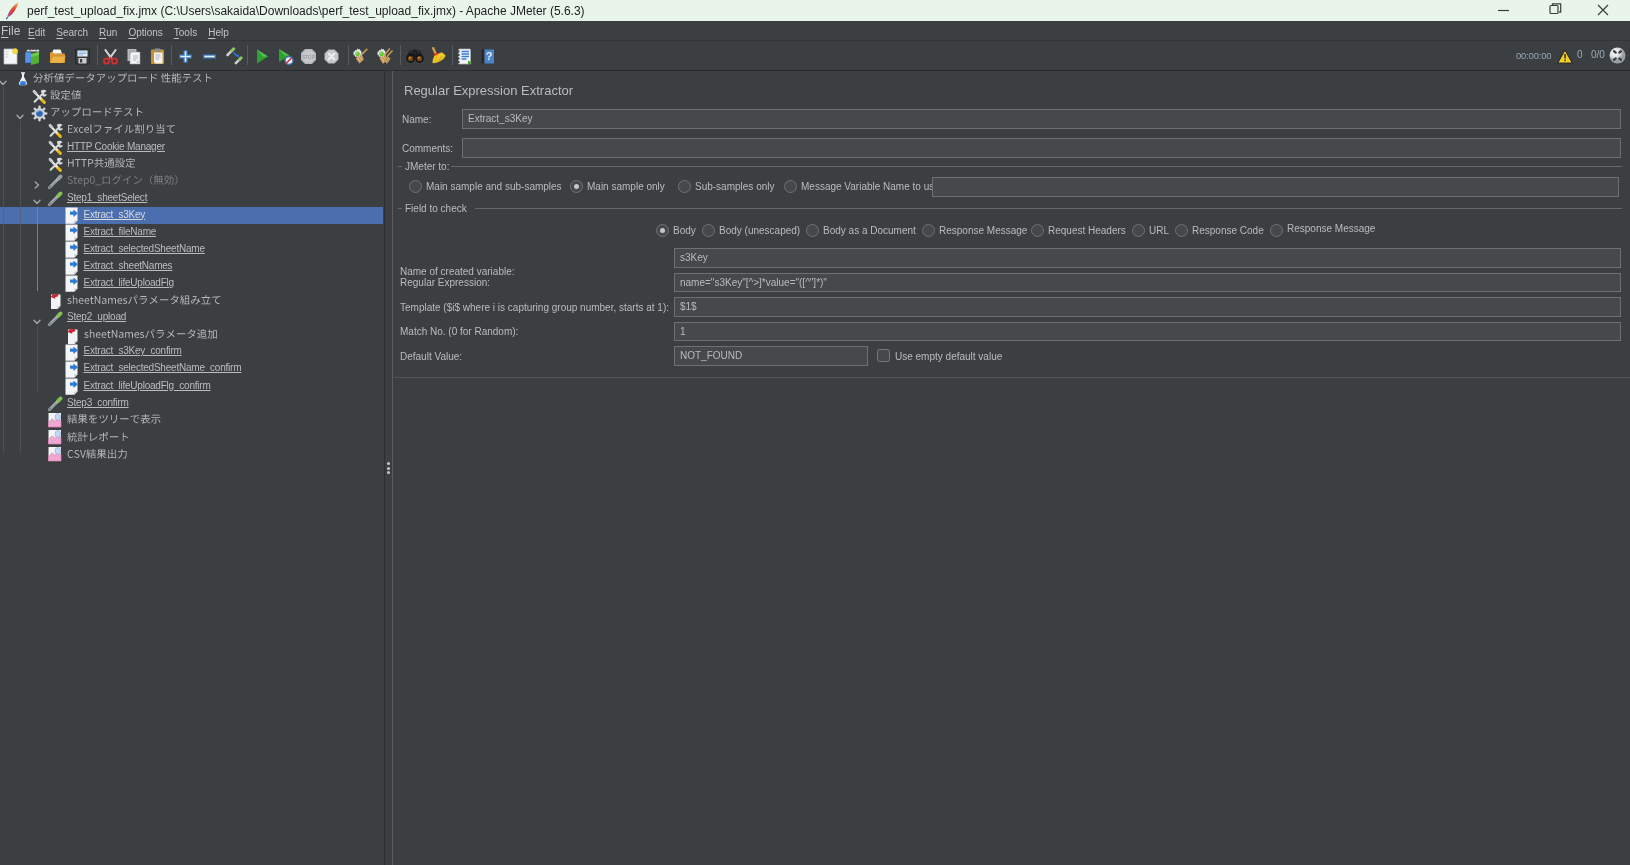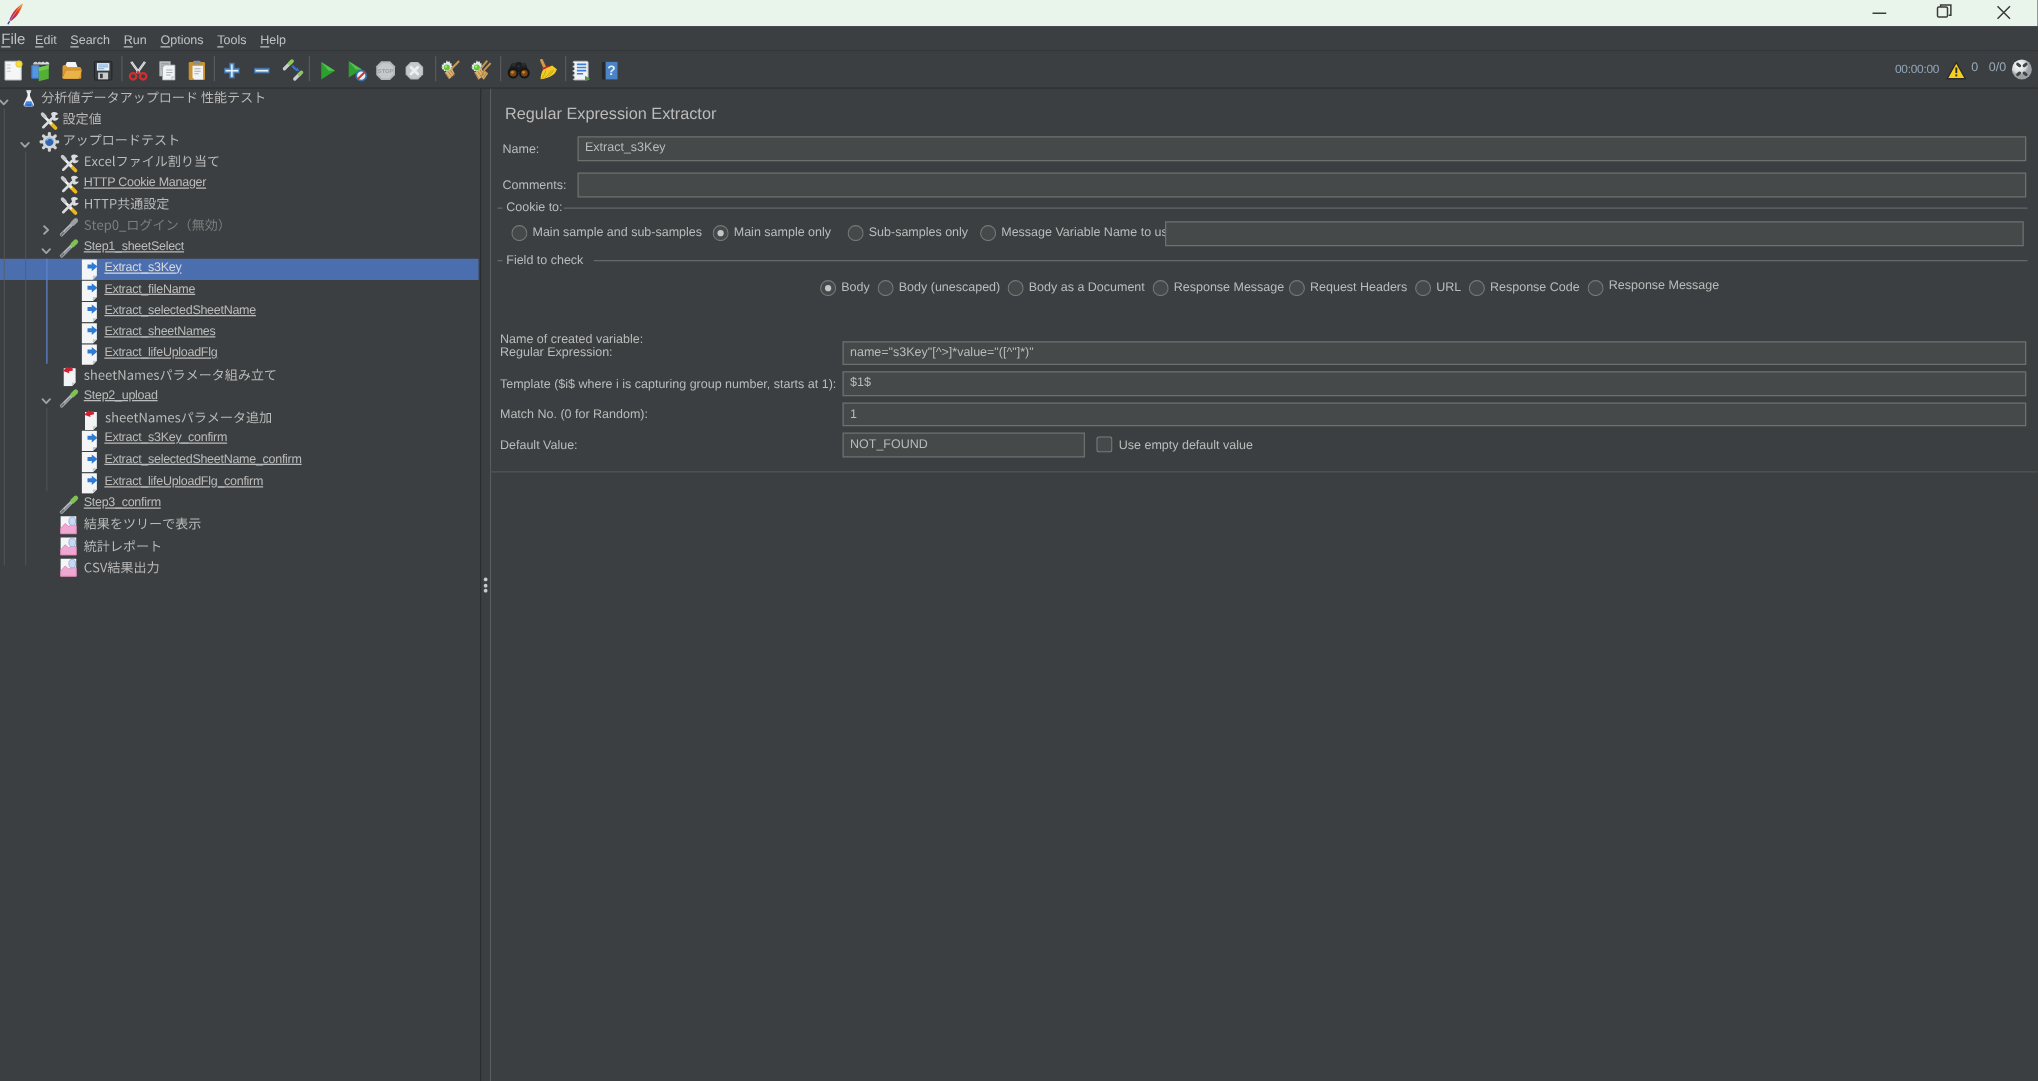--- a/index.html
+++ b/index.html
@@ -15,20 +15,21 @@
         <linearGradient id="fe" x1="1" y1="0" x2="0" y2="1">
           <stop offset="0%" stop-color="#f5a623"></stop>
           <stop offset="45%" stop-color="#e0301e"></stop>
           <stop offset="100%" stop-color="#8b2d8b"></stop>
         </linearGradient>
       </defs>
       <path d="M13.5 0.5C9 3 4.5 8 2.5 14l1 1C8 12 11.5 7 13.5 0.5z" fill="url(#fe)"></path>
       <path d="M13.5 0.5C10 4.5 6 9.5 3.2 14.6" stroke="#fff" stroke-width="0.5" fill="none" opacity="0.6"></path>
       <path d="M2.2 14.5l-1.4 2.6 1 .4 1.3-2.2z" fill="#2a4fa0"></path>
     </svg>
+  <div style="position:absolute;left:27px;top:4px;font-size:12px;color:#1d1f1d">perf_test_upload_fix.jmx (C:\Users\sakaida\Downloads\perf_test_upload_fix.jmx) - Apache JMeter (5.6.3)</div>
 
 <div style="position:absolute;left:1493px;top:0;width:16px;height:21px">&nbsp;</div>
 <svg width="140" height="21" viewBox="0 0 140 21" style="position:absolute;left:1485px;top:0">
       <g stroke="#3a3d3a" stroke-width="1.2" fill="none">
         <line x1="13" y1="10.5" x2="24" y2="10.5"></line>
         <rect x="65" y="5.5" width="8" height="8" rx="1"></rect>
         <path d="M67.5 5.5v-1.6h8.2v8.2h-1.8"></path>
         <path d="M113 5l10 10m0-10l-10 10"></path>
       </g>
     </svg>
@@ -497,21 +498,21 @@
 </div>
 <div style="position:absolute;left:392.5px;top:71px;width:1237.5px;height:794px;background:#3c3f41">
 </div>
 <div id="formlayer" style="position:absolute;left:0;top:0;width:1630px;height:865px;pointer-events:none">
     <div style="position:absolute;left:404px;top:83px;font-size:13px;color:#bbbbbb">Regular Expression Extractor</div>
     <div class="lab" style="left:402px;top:113.5px">Name:</div>
     <div class="inp" style="left:462px;top:109px;width:1159px;">Extract_s3Key</div>
     <div class="lab" style="left:402px;top:142.5px">Comments:</div>
     <div class="inp" style="left:462px;top:138px;width:1159px;"></div>
     <div style="position:absolute;left:398px;top:166px;width:4px;height:1px;background:#656769"></div>
-    <div class="lab" style="left:405px;top:161px">Cookie to:</div>
+    <div class="lab" style="left:405px;top:161px">JMeter to:</div>
     <div style="position:absolute;left:451px;top:166px;width:1171px;height:1px;background:#656769"></div>
     <svg width="13" height="13" viewBox="0 0 13 13" style="position:absolute;left:409px;top:180px">
       <circle cx="6.5" cy="6.5" r="6" fill="#45494a" stroke="#757779" stroke-width="0.9"></circle>
     </svg>
     <div class="lab" style="left:426px;top:180.5px">Main sample and sub-samples</div>
     <svg width="13" height="13" viewBox="0 0 13 13" style="position:absolute;left:570px;top:180px">
       <circle cx="6.5" cy="6.5" r="6" fill="#45494a" stroke="#757779" stroke-width="0.9"></circle>
       <circle cx="6.5" cy="6.5" r="2.5" fill="#c6c6c6"></circle>
     </svg>
     <div class="lab" style="left:587px;top:180.5px">Main sample only</div>
@@ -554,20 +555,21 @@
     <div class="lab" style="left:1149px;top:224.5px">URL</div>
     <svg width="13" height="13" viewBox="0 0 13 13" style="position:absolute;left:1175.4500000000003px;top:224px">
       <circle cx="6.5" cy="6.5" r="6" fill="#45494a" stroke="#757779" stroke-width="0.9"></circle>
     </svg>
     <div class="lab" style="left:1192px;top:224.5px">Response Code</div>
     <svg width="13" height="13" viewBox="0 0 13 13" style="position:absolute;left:1270.3687500000003px;top:224px">
       <circle cx="6.5" cy="6.5" r="6" fill="#45494a" stroke="#757779" stroke-width="0.9"></circle>
     </svg>
     <div class="lab" style="left:1287px;top:223px">Response Message</div>
     <div class="lab" style="left:400px;top:266px">Name of created variable:</div>
+    <div class="inp" style="left:674px;top:248.0px;width:947px;">s3Key</div>
     <div class="lab" style="left:400px;top:277.0px">Regular Expression:</div>
     <div class="inp" style="left:674px;top:272.5px;width:947px;">name="s3Key"[^&gt;]*value="([^"]*)"</div>
     <div class="lab" style="left:400px;top:301.5px">Template ($i$ where i is capturing group number, starts at 1):</div>
     <div class="inp" style="left:674px;top:297.0px;width:947px;">$1$</div>
     <div class="lab" style="left:400px;top:326.0px">Match No. (0 for Random):</div>
     <div class="inp" style="left:674px;top:321.5px;width:947px;">1</div>
     <div class="lab" style="left:400px;top:350.5px">Default Value:</div>
     <div class="inp" style="left:674px;top:346.0px;width:194px;">NOT_FOUND</div>
     <svg width="13" height="13" viewBox="0 0 13 13" style="position:absolute;left:877px;top:349px">
       <rect x="0.5" y="0.5" width="12" height="12" rx="2" fill="#45494a" stroke="#787878"></rect>

